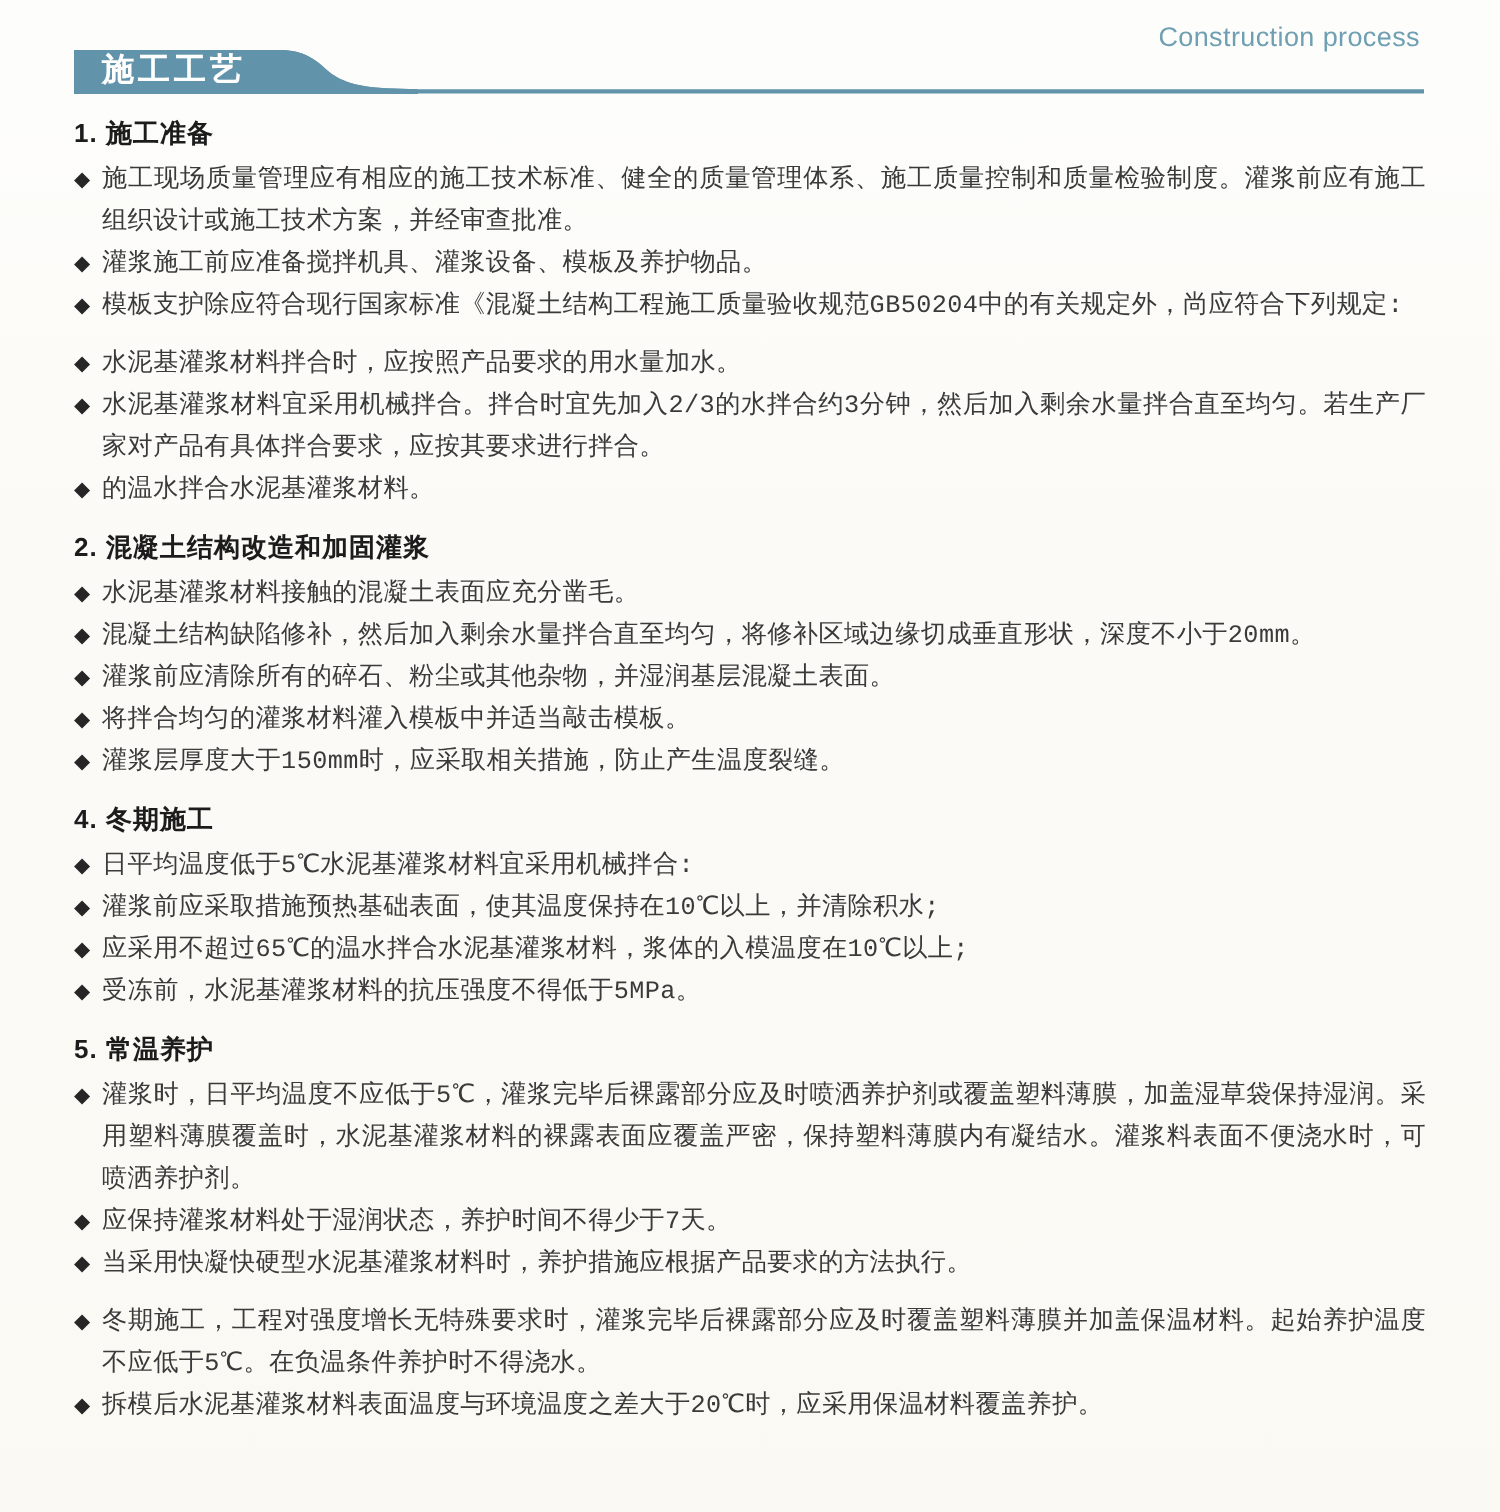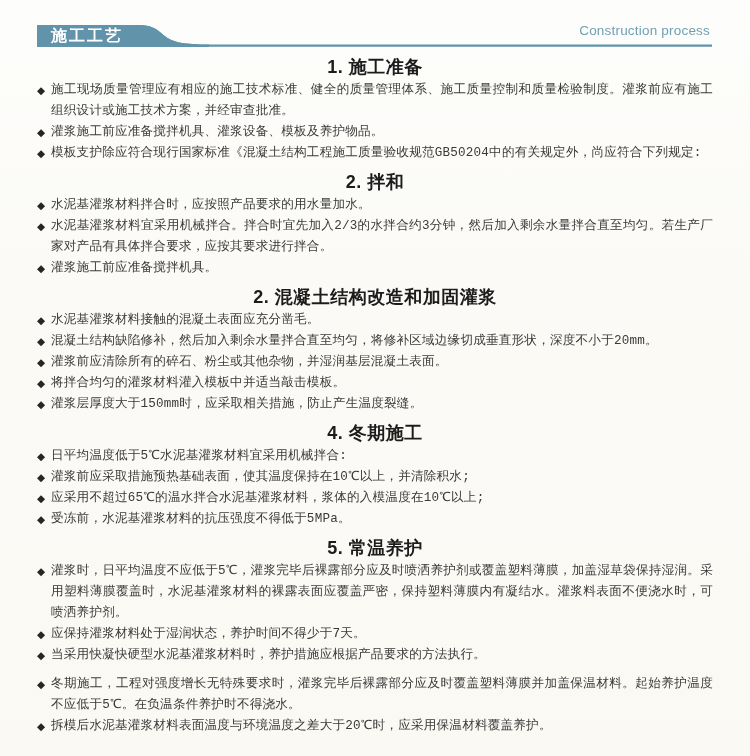--- a/index.html
+++ b/index.html
@@ -37,42 +37,41 @@
     line-height: 21px;
     color: #ffffff;
     font-size: 16px;
     font-weight: bold;
     letter-spacing: 2px;
     white-space: nowrap;
   }
   .header-subtitle {
     position: absolute;
     right: 2px;
-    bottom: 9px;
+    bottom: 21px;
     font-size: 13.5px;
     color: #6f9fb3;
     letter-spacing: 0.2px;
     white-space: nowrap;
   }
   
   .content {
     position: absolute;
     left: 37px;
     top: 57px;
     width: 676px;
   }
   .sec { margin-bottom: 8px; }
   .sec-title {
-    font-size: 18px;
+    font-size: 13px;
     font-weight: bold;
     color: #1c1c1c;
     line-height: 20px;
     margin-bottom: 3px;
     letter-spacing: 0.5px;
-    text-align: center;
   }
   .items { list-style: none; }
   .item {
     display: flex;
     align-items: flex-start;
     font-size: 12.6px;
     line-height: 21px;
     color: #3a3a3a;
     letter-spacing: 0.2px;
   }
@@ -119,35 +118,34 @@
   </li>
 
   <li class="item">
     <span class="bullet">◆</span>
     <span class="item-text">模板支护除应符合现行国家标准《混凝土结构工程施工质量验收规范GB50204中的有关规定外，尚应符合下列规定:</span>
   </li>
 </ul>
   </section>
 
   <section class="sec">
-    <h2 class="sec-title">2. 拌和</h2>
     <ul class="items">
   <li class="item">
     <span class="bullet">◆</span>
     <span class="item-text">水泥基灌浆材料拌合时，应按照产品要求的用水量加水。</span>
   </li>
 
   <li class="item">
     <span class="bullet">◆</span>
     <span class="item-text">水泥基灌浆材料宜采用机械拌合。拌合时宜先加入2/3的水拌合约3分钟，然后加入剩余水量拌合直至均匀。若生产厂家对产品有具体拌合要求，应按其要求进行拌合。</span>
   </li>
 
   <li class="item">
     <span class="bullet">◆</span>
-    <span class="item-text">灌浆施工前应准备搅拌机具。</span>
+    <span class="item-text">的温水拌合水泥基灌浆材料。</span>
   </li>
 </ul>
   </section>
 
   <section class="sec">
     <h2 class="sec-title">2. 混凝土结构改造和加固灌浆</h2>
     <ul class="items">
   <li class="item">
     <span class="bullet">◆</span>
     <span class="item-text">水泥基灌浆材料接触的混凝土表面应充分凿毛。</span>

